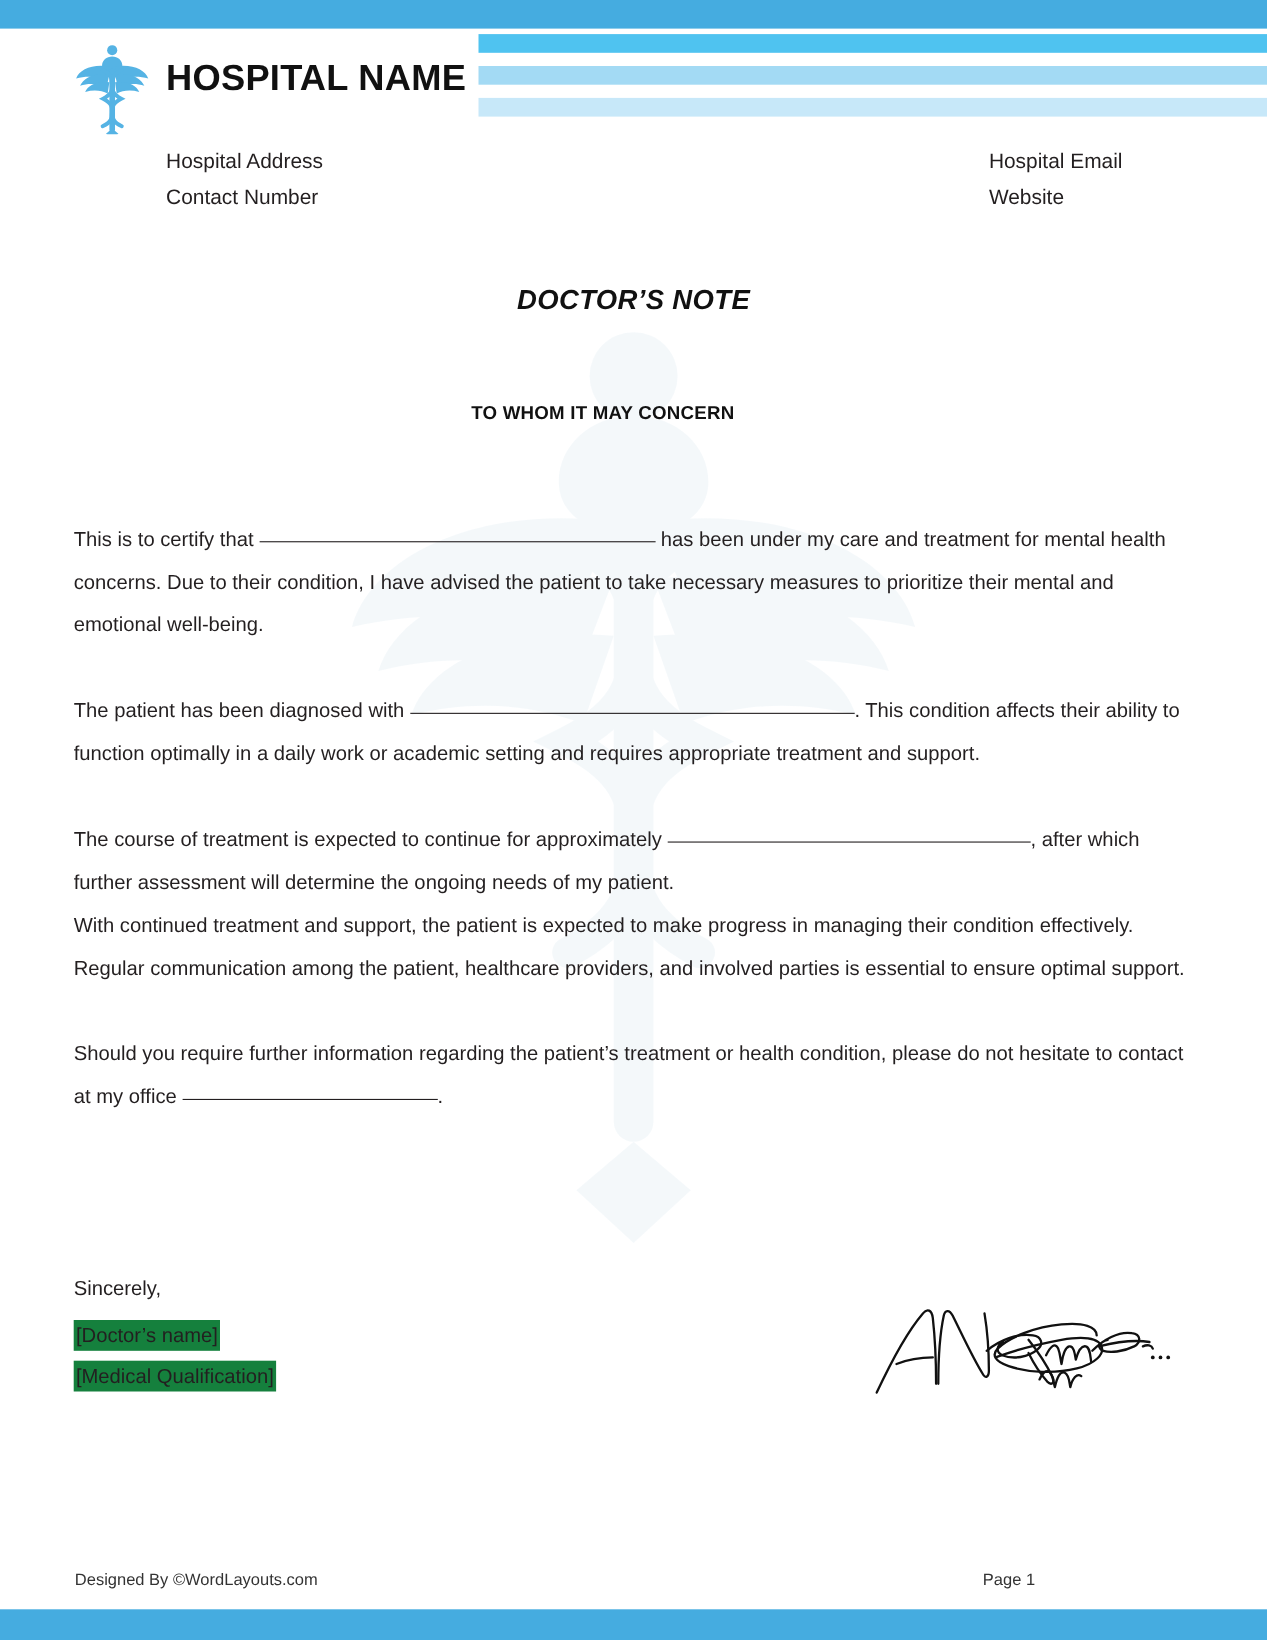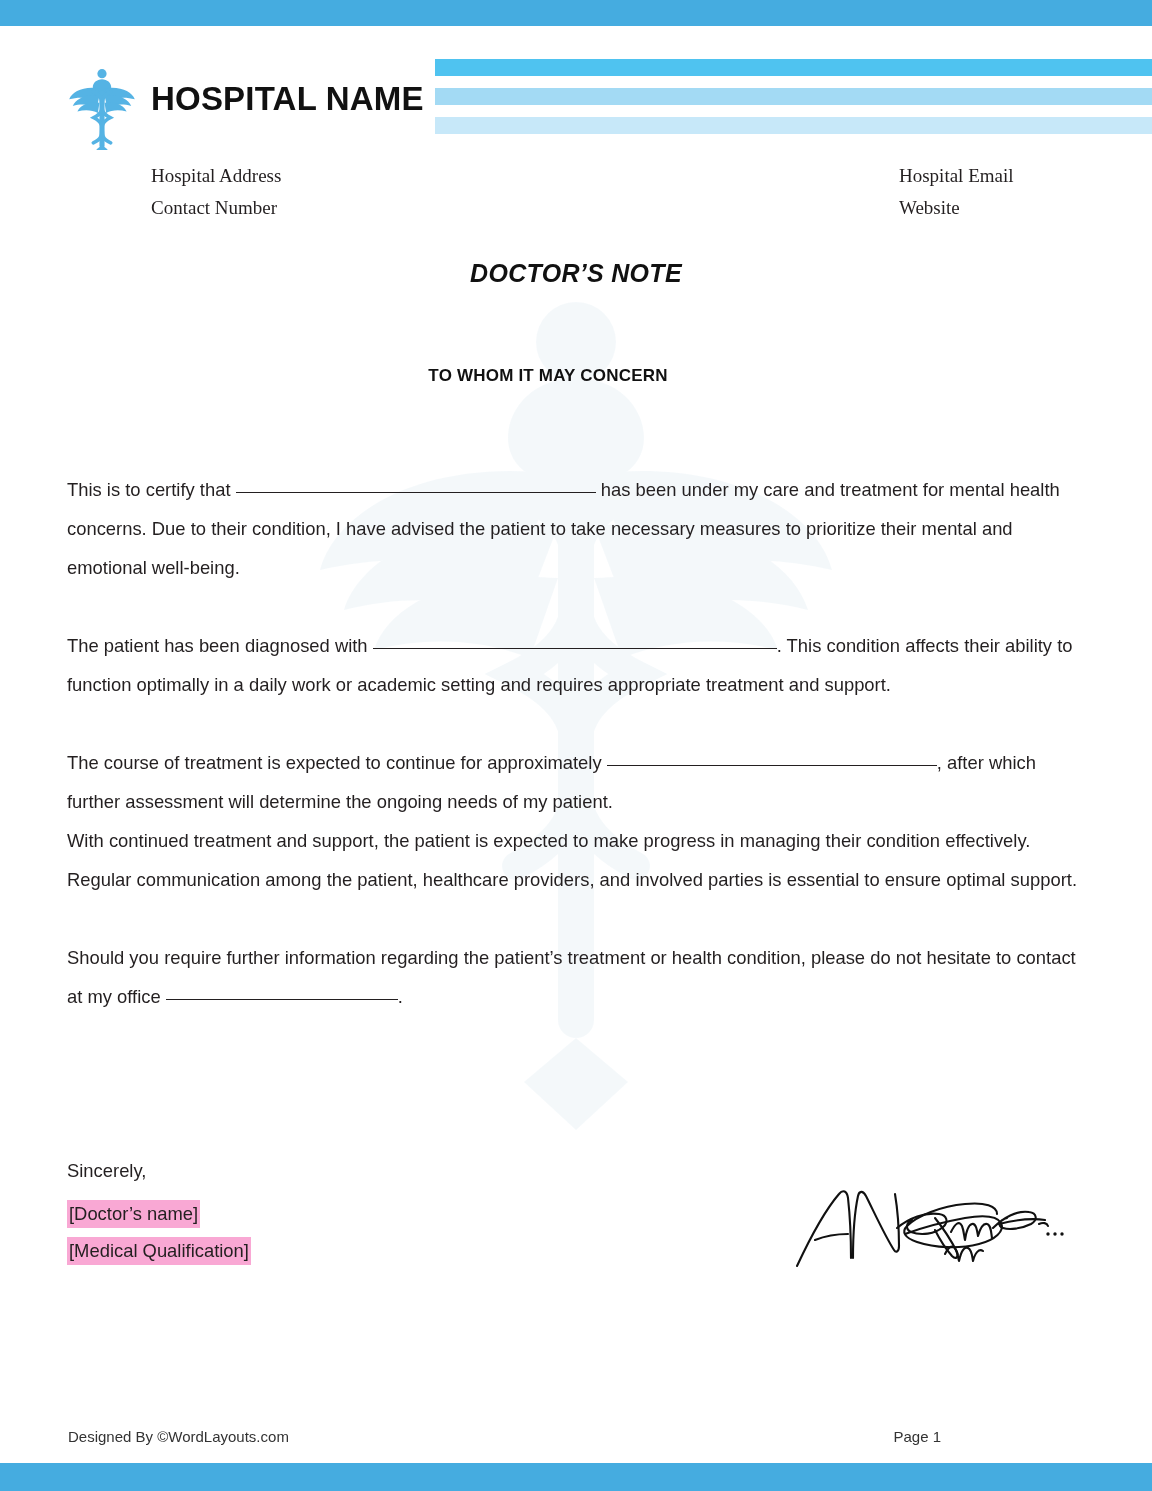--- a/index.html
+++ b/index.html
@@ -35,21 +35,21 @@
     width: 520px;
     height: 840px;
     opacity: 0.055;
     pointer-events: none;
   }
   .watermark svg { width: 100%; height: 100%; display: block; }
 
   
   .masthead {
     position: absolute;
-    left: 0; top: 42px;
+    left: 0; top: 14px;
     width: 1152px; height: 110px;
   }
   .logo-mark {
     position: absolute;
     left: 66px;
     top: 26px;
     width: 72px;
     height: 82px;
   }
   .logo-mark svg { width: 100%; height: 100%; display: block; }
@@ -72,25 +72,24 @@
     width: 717px;
   }
   .bar-stack .rule { height: 17px; width: 100%; }
   .bar-stack .rule.r1 { background: #4fc3f0; }
   .bar-stack .rule.r2 { background: #a3daf4; margin-top: 12px; }
   .bar-stack .rule.r3 { background: #c7e8f9; margin-top: 12px; }
 
   
   .contact-block {
     position: absolute;
-    top: 160px;
+    top: 132px;
     left: 0;
     width: 952px;
     height: 62px;
-    font-family: Liberation Serif, serif;
   }
   .contact-col { position: absolute; font-size: 19px; line-height: 32px; color: #231f20; }
   .contact-col.left { left: 151px; top: 0; }
   .contact-col.right { left: 899px; top: 0; }
   .contact-col div { white-space: nowrap; }
 
   
   .doc-title {
     position: absolute;
     left: 0; top: 259px;
@@ -147,21 +146,21 @@
     font-size: 18.4px;
     color: #231f20;
   }
   .sig-fields {
     position: absolute;
     left: 67px;
     top: 1200px;
   }
   .field-chip {
     display: inline-block;
-    background: #f9a8d4;
+    background: #15803d;
     font-size: 18.4px;
     line-height: 28px;
     padding: 0 2px;
     color: #231f20;
   }
   .sig-fields .row + .row { margin-top: 9px; }
 
   .signature-img {
     position: absolute;
     left: 793px;

